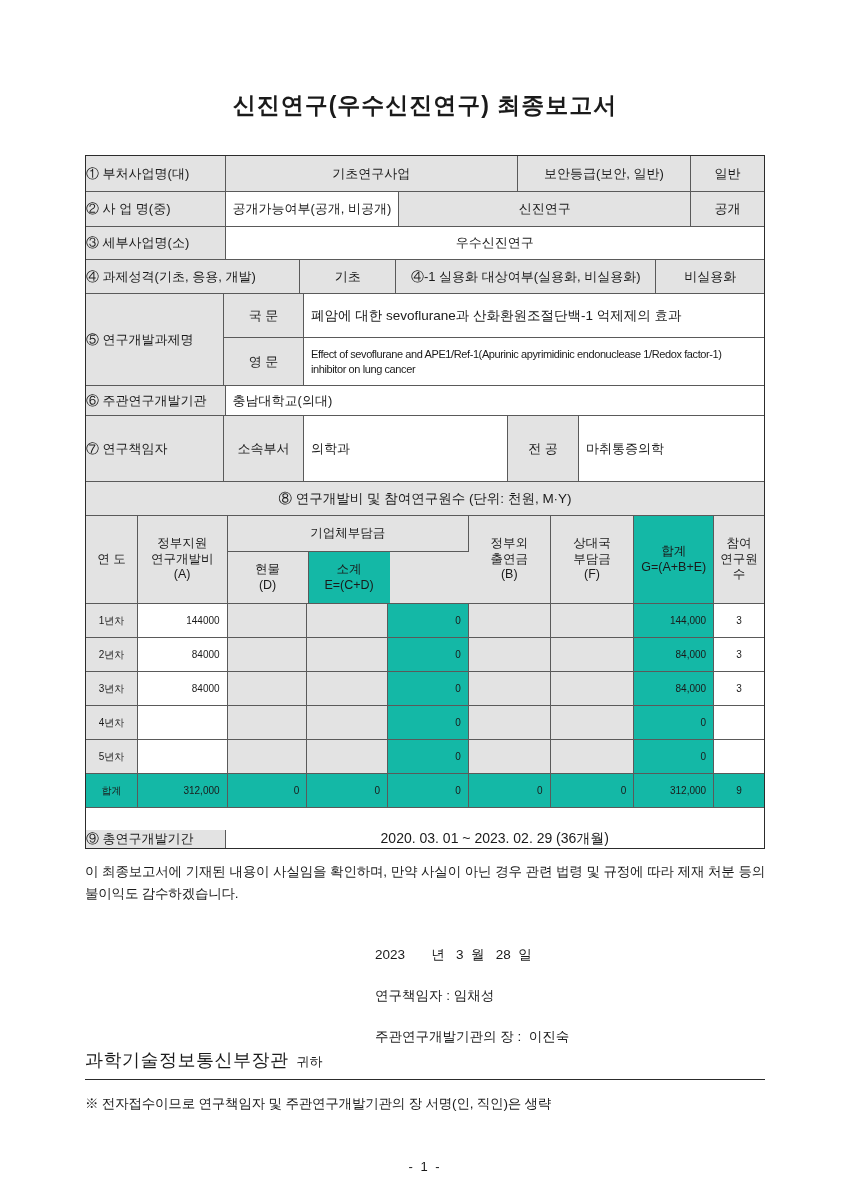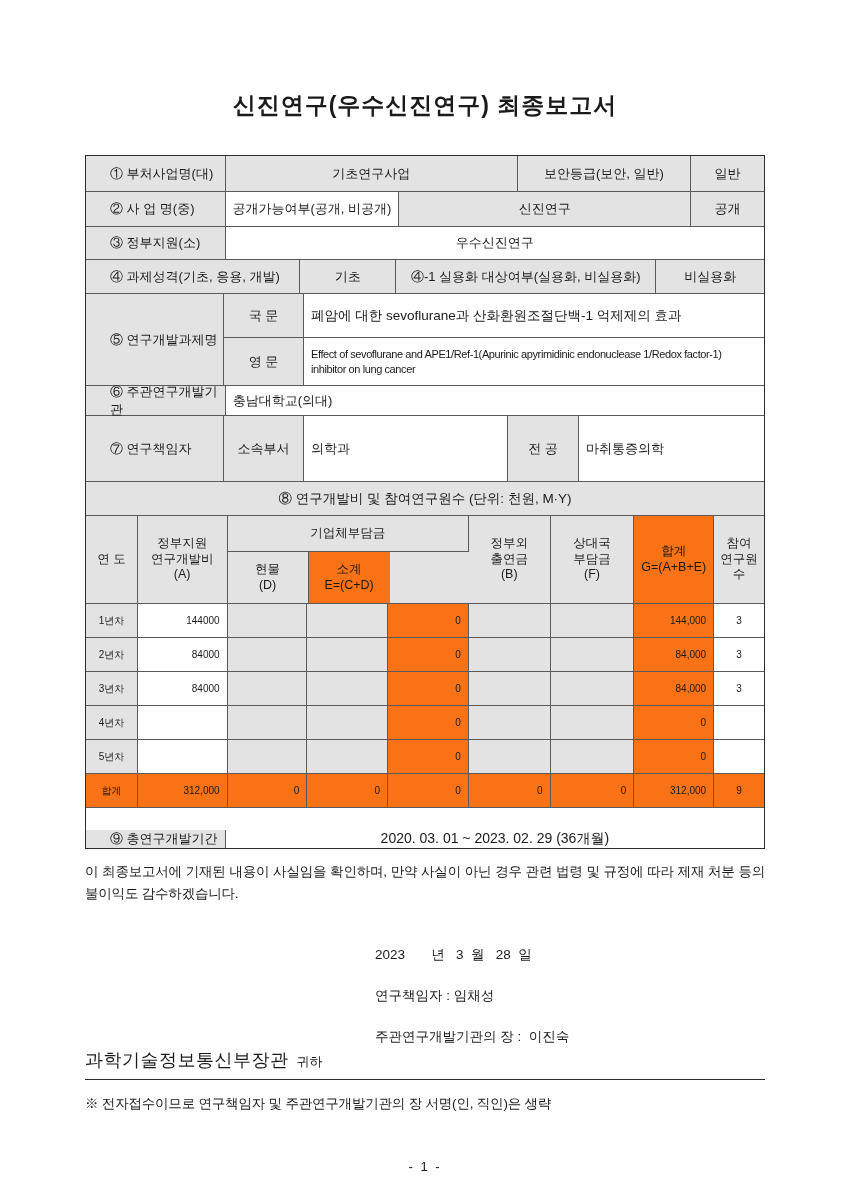--- a/index.html
+++ b/index.html
@@ -11,23 +11,23 @@
   .title { margin-top: 90px; text-align: center; font-size: 23px; font-weight: bold;
     letter-spacing: 1px; margin-bottom: 34px; }
 
   
   .form { border: 1.6px solid #2c2c2c; width: 680px; font-size: 13px; }
   .irow { display: flex; border-bottom: 1px solid #5a5a5a; align-items: stretch; }
   .irow:last-child { border-bottom: none; }
   .ic { border-right: 1px solid #5a5a5a; display: flex; align-items: center; }
   .ic:last-child { border-right: none; }
   .gray { background: #e3e3e3; }
-  .orange { background: #f97316; }
+  .orange { background: #14b8a6; }
   .white { background: #ffffff; }
-  .lab { padding-left: 24px; }
+  .lab { padding-left: 0; }
   .ctr { justify-content: center; text-align: center; }
   .lft { padding-left: 7px; }
   .rgt { justify-content: flex-end; padding-right: 7px; }
   .pre { white-space: pre-line; text-align: center; line-height: 1.25; }
 
   
   .w140 { width: 140px; } .w293 { width: 293px; } .w174 { width: 174px; } .w73 { width: 73px; }
   .w540 { width: 540px; }
   .w215 { width: 215px; } .w96 { width: 96px; } .w261 { width: 261px; } .w108 { width: 108px; }
   .w80 { width: 80px; } .w460 { width: 460px; }
@@ -88,21 +88,21 @@
       </div>
 
       <div class="irow h35">
         <div class="ic gray lab w140">② 사  업  명(중)</div>
         <div class="ic white ctr w174">공개가능여부(공개, 비공개)</div>
         <div class="ic gray ctr w293">신진연구</div>
         <div class="ic gray ctr w73">공개</div>
       </div>
 
       <div class="irow h33">
-        <div class="ic gray lab w140">③ 정부지원(소)</div>
+        <div class="ic gray lab w140">③ 세부사업명(소)</div>
         <div class="ic white ctr w540">우수신진연구</div>
       </div>
 
       <div class="irow h34">
         <div class="ic gray lab w215">④ 과제성격(기초, 응용, 개발)</div>
         <div class="ic gray ctr w96">기초</div>
         <div class="ic gray ctr w261">④-1 실용화 대상여부(실용화, 비실용화)</div>
         <div class="ic gray ctr w108">비실용화</div>
       </div>
 

